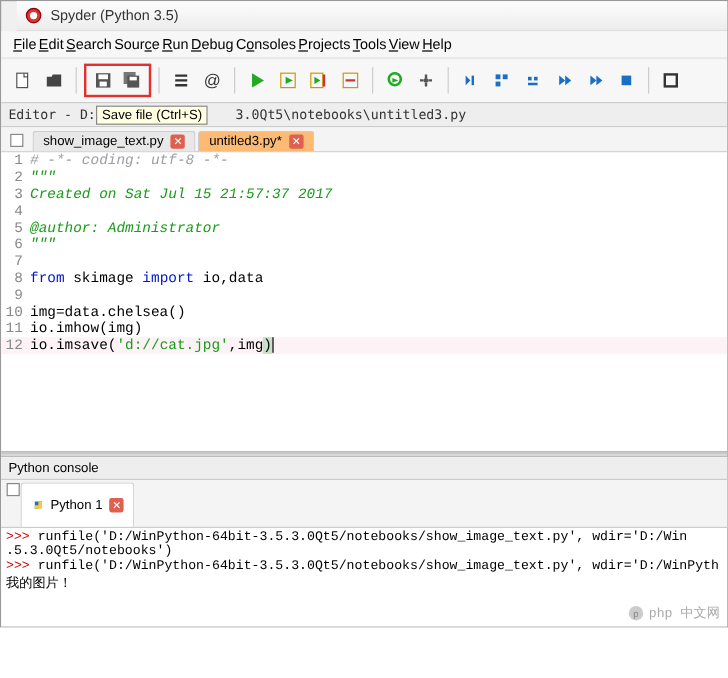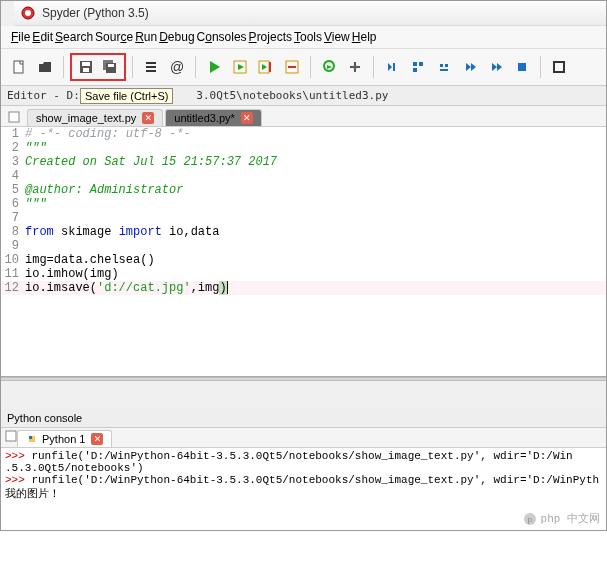--- a/index.html
+++ b/index.html
@@ -12,39 +12,39 @@
   .menubar span { cursor: default; }
   .menubar span u { text-decoration: underline; }
   .toolbar { display: flex; align-items: center; padding: 4px 6px; background: #f7f7f7; border-bottom: 1px solid #ccc; gap: 2px; flex-wrap: nowrap; }
   .tbtn { width: 24px; height: 24px; display: inline-flex; align-items: center; justify-content: center; border: 1px solid transparent; border-radius: 2px; }
   .sep { width: 1px; height: 22px; background: #ccc; margin: 0 4px; }
   .highlight-box { border: 2px solid #e03030; padding: 0 2px; display: inline-flex; align-items: center; }
   .tooltip { position: absolute; left: 80px; top: 88px; background: #ffffe1; border: 1px solid #888; padding: 1px 4px; font-size: 11px; white-space: nowrap; }
   .path-row { padding: 3px 6px; font-size: 11px; color: #333; border-bottom: 1px solid #ccc; background: #eee; font-family: monospace; white-space: nowrap; overflow:hidden;}
   .tabbar { display: flex; align-items: center; background: #f4f4f4; padding: 2px 4px 0; border-bottom: 1px solid #ccc; }
   .tabbar .backbtn { width: 18px; height:18px; display:inline-flex; align-items:center; justify-content:center; margin-right:4px;}
-  .filetab { display: inline-flex; align-items:center; background: #737373; border: 1px solid #ccc; border-bottom: none; border-radius: 3px 3px 0 0; padding: 2px 8px; margin-right: 2px; font-size: 11px; cursor:default; }
+  .filetab { display: inline-flex; align-items:center; background: #fdba74; border: 1px solid #ccc; border-bottom: none; border-radius: 3px 3px 0 0; padding: 2px 8px; margin-right: 2px; font-size: 11px; cursor:default; }
   .filetab.inactive { background: #e8e8e8; }
   .filetab .close { margin-left:6px; width:12px; height:12px; background:#e06050; color:#fff; font-size:9px; line-height:12px; text-align:center; border-radius:2px; }
   .editor { background: #fff; height: 250px; font-family: "Courier New", monospace; font-size: 12px; overflow: auto; border-bottom: 1px solid #aaa; position:relative;}
   .code-line { display: flex; }
   .gutter { width: 24px; text-align: right; padding-right: 6px; color: #888; user-select: none; }
   .code { white-space: pre; flex: 1; }
   .hl-line { background: #fdf2f6; align-items: center; }
   .c-comment { color: #9aa0a6; font-style: italic; }
   .c-docstr { color: #1a9b1a; font-style: italic; }
   .c-kw { color: #0016c9; }
   .c-str { color: #1a9b1a; }
   .c-cursor-bg { background: #c8e0c8; }
   .cursor { display:inline-block; width:1px; height:13px; background:#000; vertical-align:middle;}
   .splitter { height: 4px; background: #d8d8d8; border-top:1px solid #bbb; border-bottom:1px solid #bbb; }
-  .console-panel { background:#fff;margin-top:28px; }
+  .console-panel { background:#fff; }
   .console-header { font-size:11px; padding:3px 6px; border-bottom:1px solid #ccc; background:#eee; }
   .console-tabs { display:flex; padding:2px 4px 0; background:#f4f4f4; border-bottom:1px solid #ccc;}
-  .console-tab { display:inline-flex; align-items:center; background:#fff; border:1px solid #ccc; border-bottom:none; border-radius:3px 3px 0 0; padding:2px 8px; font-size:11px;}
+  .console-tab { display:inline-flex; align-items:center; background:#fff; border:1px solid #ccc; border-bottom:none; border-radius:3px 3px 0 0; padding:12px 8px; font-size:11px;}
   .console-tab .pyicon { margin-right:4px; }
   .console-tab .close { margin-left:6px; width:12px; height:12px; background:#e06050; color:#fff; font-size:9px; line-height:12px; text-align:center; border-radius:2px;}
   .console-body { font-family:"Courier New",monospace; font-size:11px; padding:2px 4px; height:82px; overflow:hidden; position:relative;}
   .console-body .line { white-space: pre; }
   .wm { position:absolute; right:6px; bottom:4px; font-size:11px; color:#aaa; display:flex; align-items:center; gap:4px;}
   svg { display:block; }
 </style>
 </head>
 <body>
 

